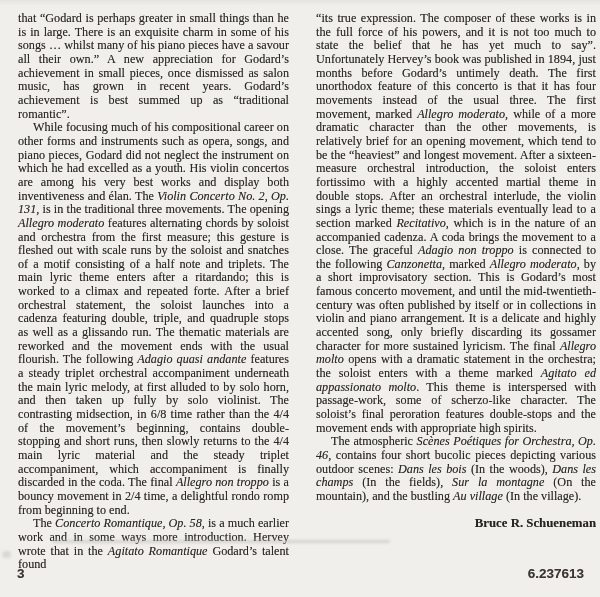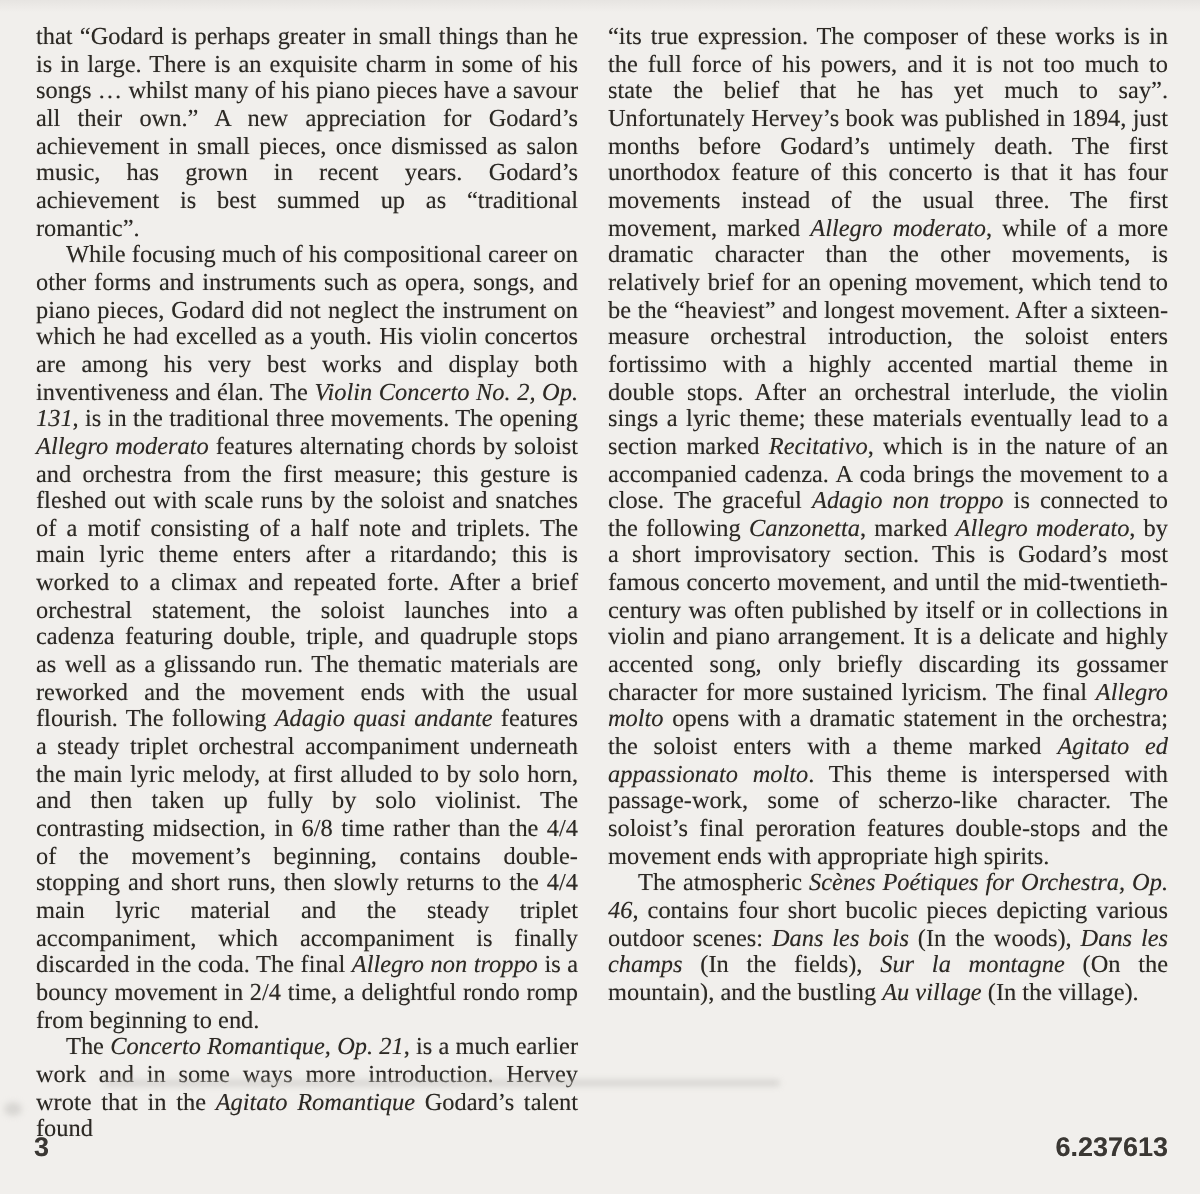--- a/index.html
+++ b/index.html
@@ -13,21 +13,21 @@
   .column {
     position: absolute;
     top: 12px;
     text-align: justify;
     font-size: 12.2px;
     line-height: 13.65px;
     color: #2c2924;
     text-shadow: 0 0 0.35px rgba(40,38,34,0.45);
   }
   .column[data-column="0"] { left: 18px;  width: 271px; }
-  .column[data-column="1"] { left: 304px; width: 280px; }
+  .column[data-column="1"] { left: 316px; width: 280px; }
   .para { margin: 0; }
   .para.indent { text-indent: 15px; }
   .signature {
     font-weight: bold;
     text-align: right;
     margin-top: 13px;
     font-size: 12.8px;
     color: #262420;
   }
   .footer-num {
@@ -58,24 +58,25 @@
   }
 </style>
 </head>
 <body>
 
 <div class="scan-top-band"></div>
 
 <div class="column" data-column="0">
     <p class="para"><span>that “Godard is perhaps greater in small things than he is in large.  There is an exquisite charm in some of his songs … whilst many of his piano pieces have a savour all their own.”  A new appreciation for Godard’s achievement in small pieces, once dismissed as salon music, has grown in recent years.  Godard’s achievement is best summed up as “traditional romantic”.</span></p>
     <p class="para indent"><span>While focusing much of his compositional career on other forms and instruments such as opera, songs, and piano pieces, Godard did not neglect the instrument on which he had excelled as a youth.  His violin concertos are among his very best works and display both inventiveness and élan.  The </span><i>Violin Concerto No. 2, Op. 131</i><span>, is in the traditional three movements.  The opening </span><i>Allegro moderato</i><span> features alternating chords by soloist and orchestra from the first measure; this gesture is fleshed out with scale runs by the soloist and snatches of a motif consisting of a half note and triplets.  The main lyric theme enters after a ritardando; this is worked to a climax and repeated forte.  After a brief orchestral statement, the soloist launches into a cadenza featuring double, triple, and quadruple stops as well as a glissando run.  The thematic materials are reworked and the movement ends with the usual flourish.  The following </span><i>Adagio quasi andante</i><span> features a steady triplet orchestral accompaniment underneath the main lyric melody, at first alluded to by solo horn, and then taken up fully by solo violinist.  The contrasting midsection, in 6/8 time rather than the 4/4 of the movement’s beginning, contains double-stopping and short runs, then slowly returns to the 4/4 main lyric material and the steady triplet accompaniment, which accompaniment is finally discarded in the coda.  The final </span><i>Allegro non troppo</i><span> is a bouncy movement in 2/4 time, a delightful rondo romp from beginning to end.</span></p>
-    <p class="para indent"><span>The </span><i>Concerto Romantique, Op. 21</i><span>, is a much earlier work and in some ways more introduction.  Hervey wrote that in the </span><i>Agitato Romantique</i><span> Godard’s talent found</span></p>
+    <p class="para indent"><span>The </span><i>Concerto Romantique, Op. 58</i><span>, is a much earlier work and in some ways more introduction.  Hervey wrote that in the </span><i>Agitato Romantique</i><span> Godard’s talent found</span></p>
   </div>
 <div class="column" data-column="1">
     <p class="para"><span>“its true expression.  The composer of these works is in the full force of his powers, and it is not too much to state the belief that he has yet much to say”.  Unfortunately Hervey’s book was published in 1894, just months before Godard’s untimely death.  The first unorthodox feature of this concerto is that it has four movements instead of the usual three.  The first movement, marked </span><i>Allegro moderato</i><span>, while of a more dramatic character than the other movements, is relatively brief for an opening movement, which tend to be the “heaviest” and longest movement.  After a sixteen-measure orchestral introduction, the soloist enters fortissimo with a highly accented martial theme in double stops.  After an orchestral interlude, the violin sings a lyric theme; these materials eventually lead to a section marked </span><i>Recitativo</i><span>, which is in the nature of an accompanied cadenza.  A coda brings the movement to a close.  The graceful </span><i>Adagio non troppo</i><span> is connected to the following </span><i>Canzonetta</i><span>, marked </span><i>Allegro moderato</i><span>, by a short improvisatory section.  This is Godard’s most famous concerto movement, and until the mid-twentieth-century was often published by itself or in collections in violin and piano arrangement.  It is a delicate and highly accented song, only briefly discarding its gossamer character for more sustained lyricism.  The final </span><i>Allegro molto</i><span> opens with a dramatic statement in the orchestra; the soloist enters with a theme marked </span><i>Agitato ed appassionato molto</i><span>.  This theme is interspersed with passage-work, some of scherzo-like character.  The soloist’s final peroration features double-stops and the movement ends with appropriate high spirits.</span></p>
     <p class="para indent"><span>The atmospheric </span><i>Scènes Poétiques for Orchestra, Op. 46</i><span>, contains four short bucolic pieces depicting various outdoor scenes: </span><i>Dans les bois</i><span> (In the woods), </span><i>Dans les champs</i><span> (In the fields), </span><i>Sur la montagne</i><span> (On the mountain), and the bustling </span><i>Au village</i><span> (In the village).</span></p>
+    <div class="signature">Bruce R. Schueneman</div>
   </div>
 
 <div class="scan-streak"></div>
 <div class="scan-smudge"></div>
 
 <span class="footer-num" id="page-num">3</span>
 <span class="footer-num" id="catalog-num">6.237613</span>
 
 </body></html>

